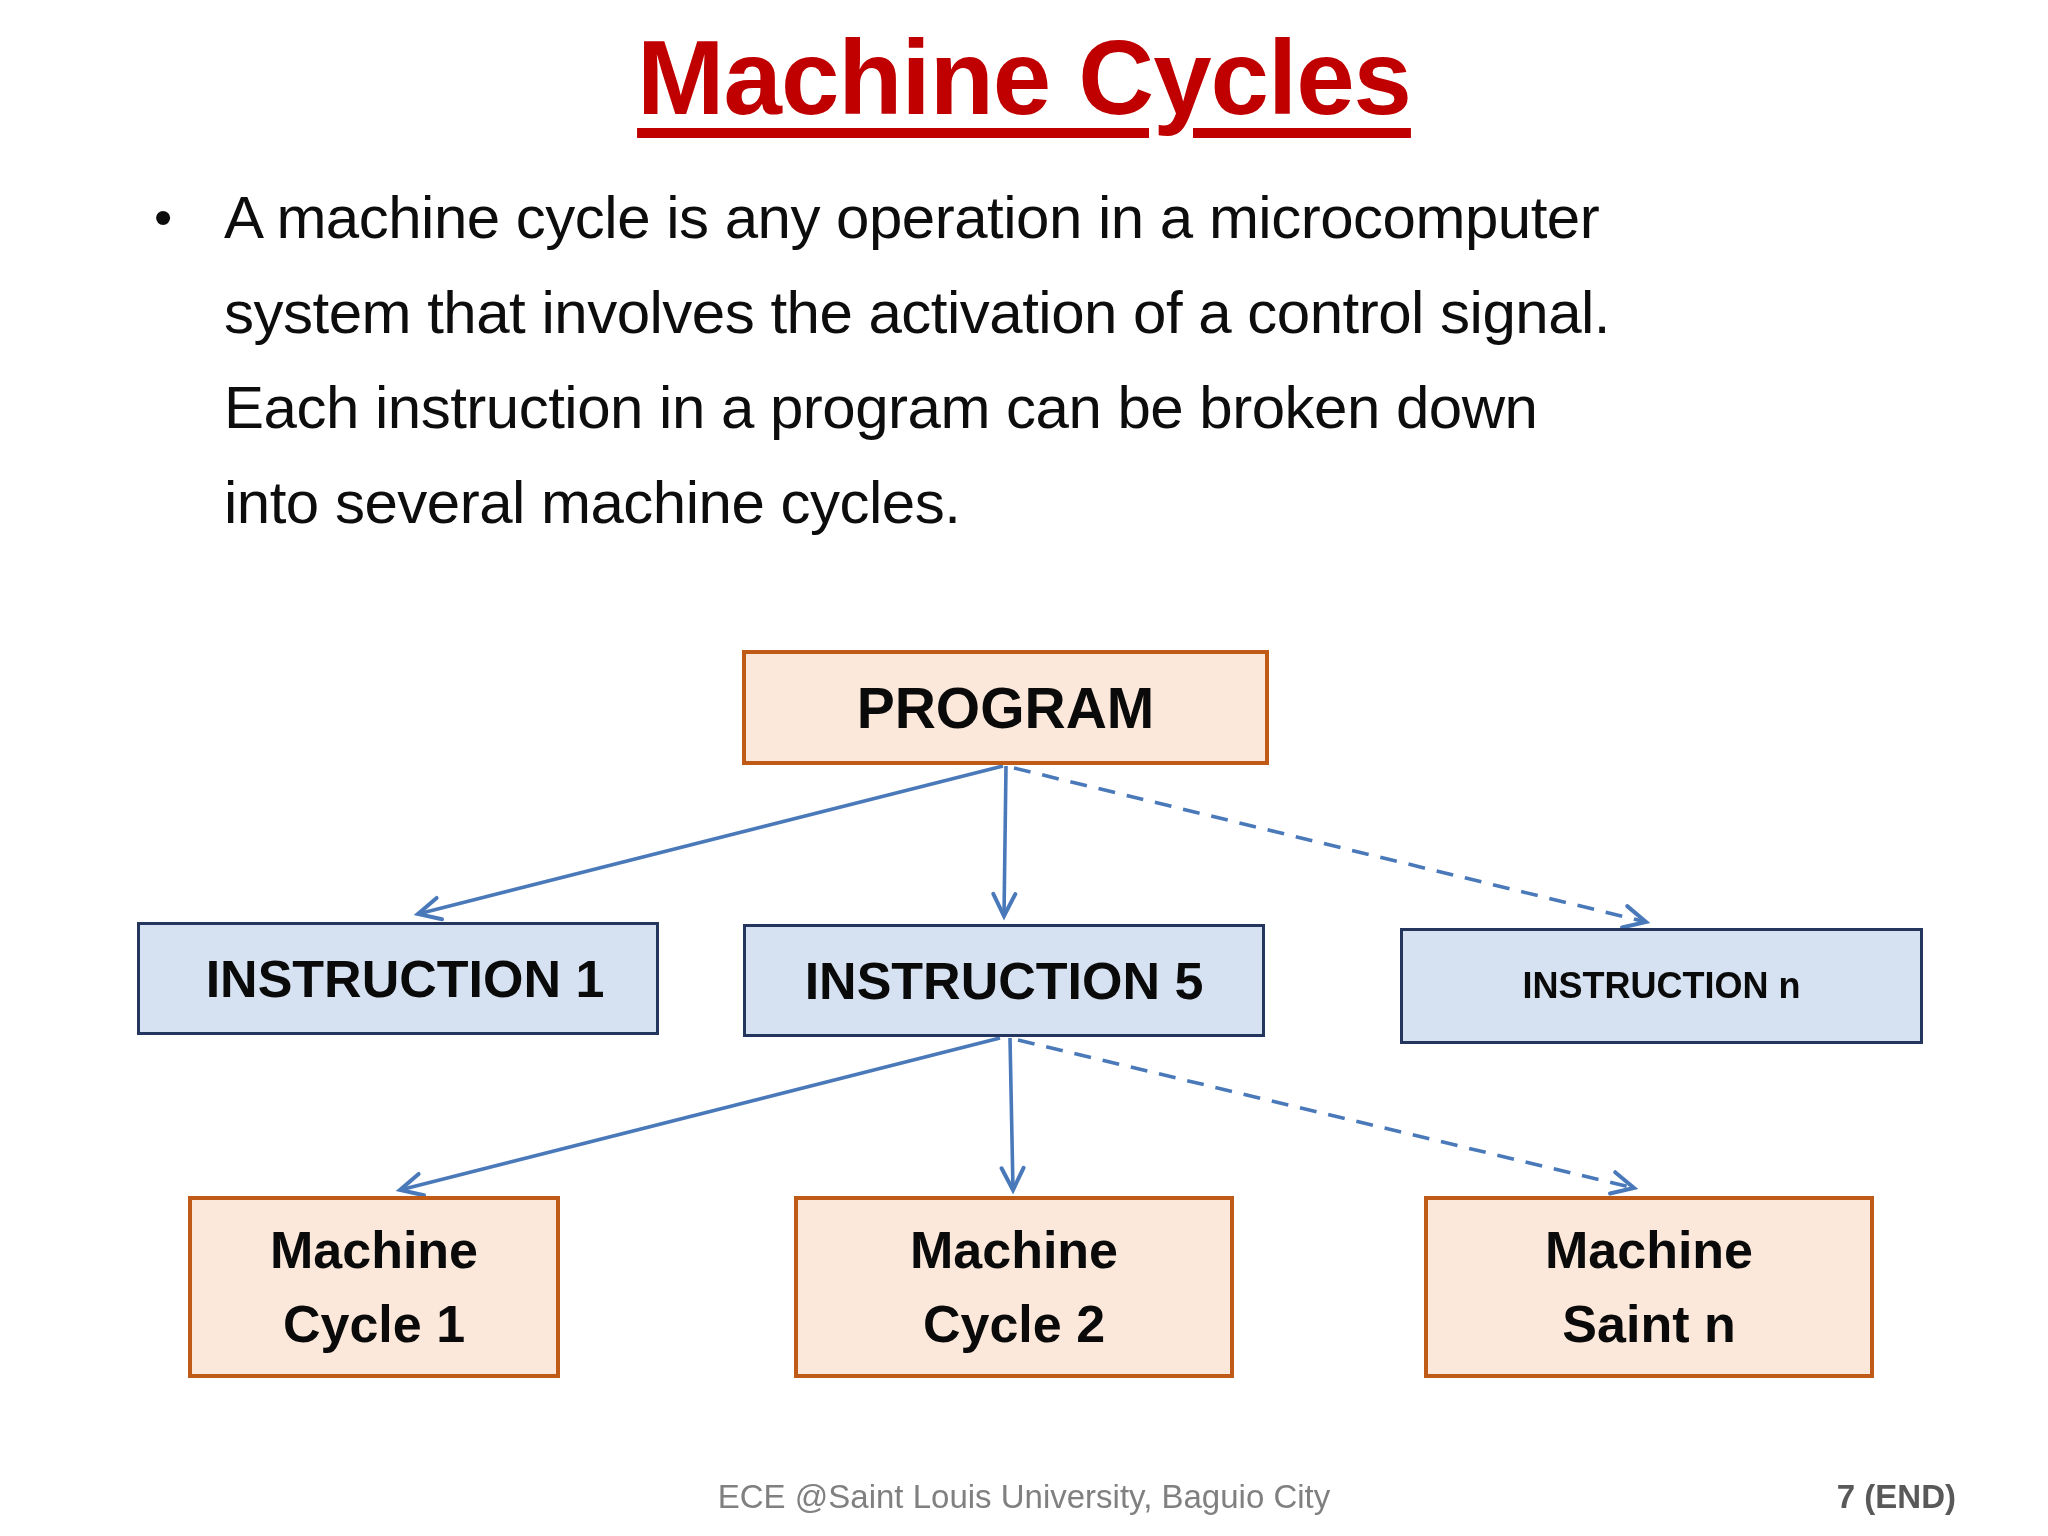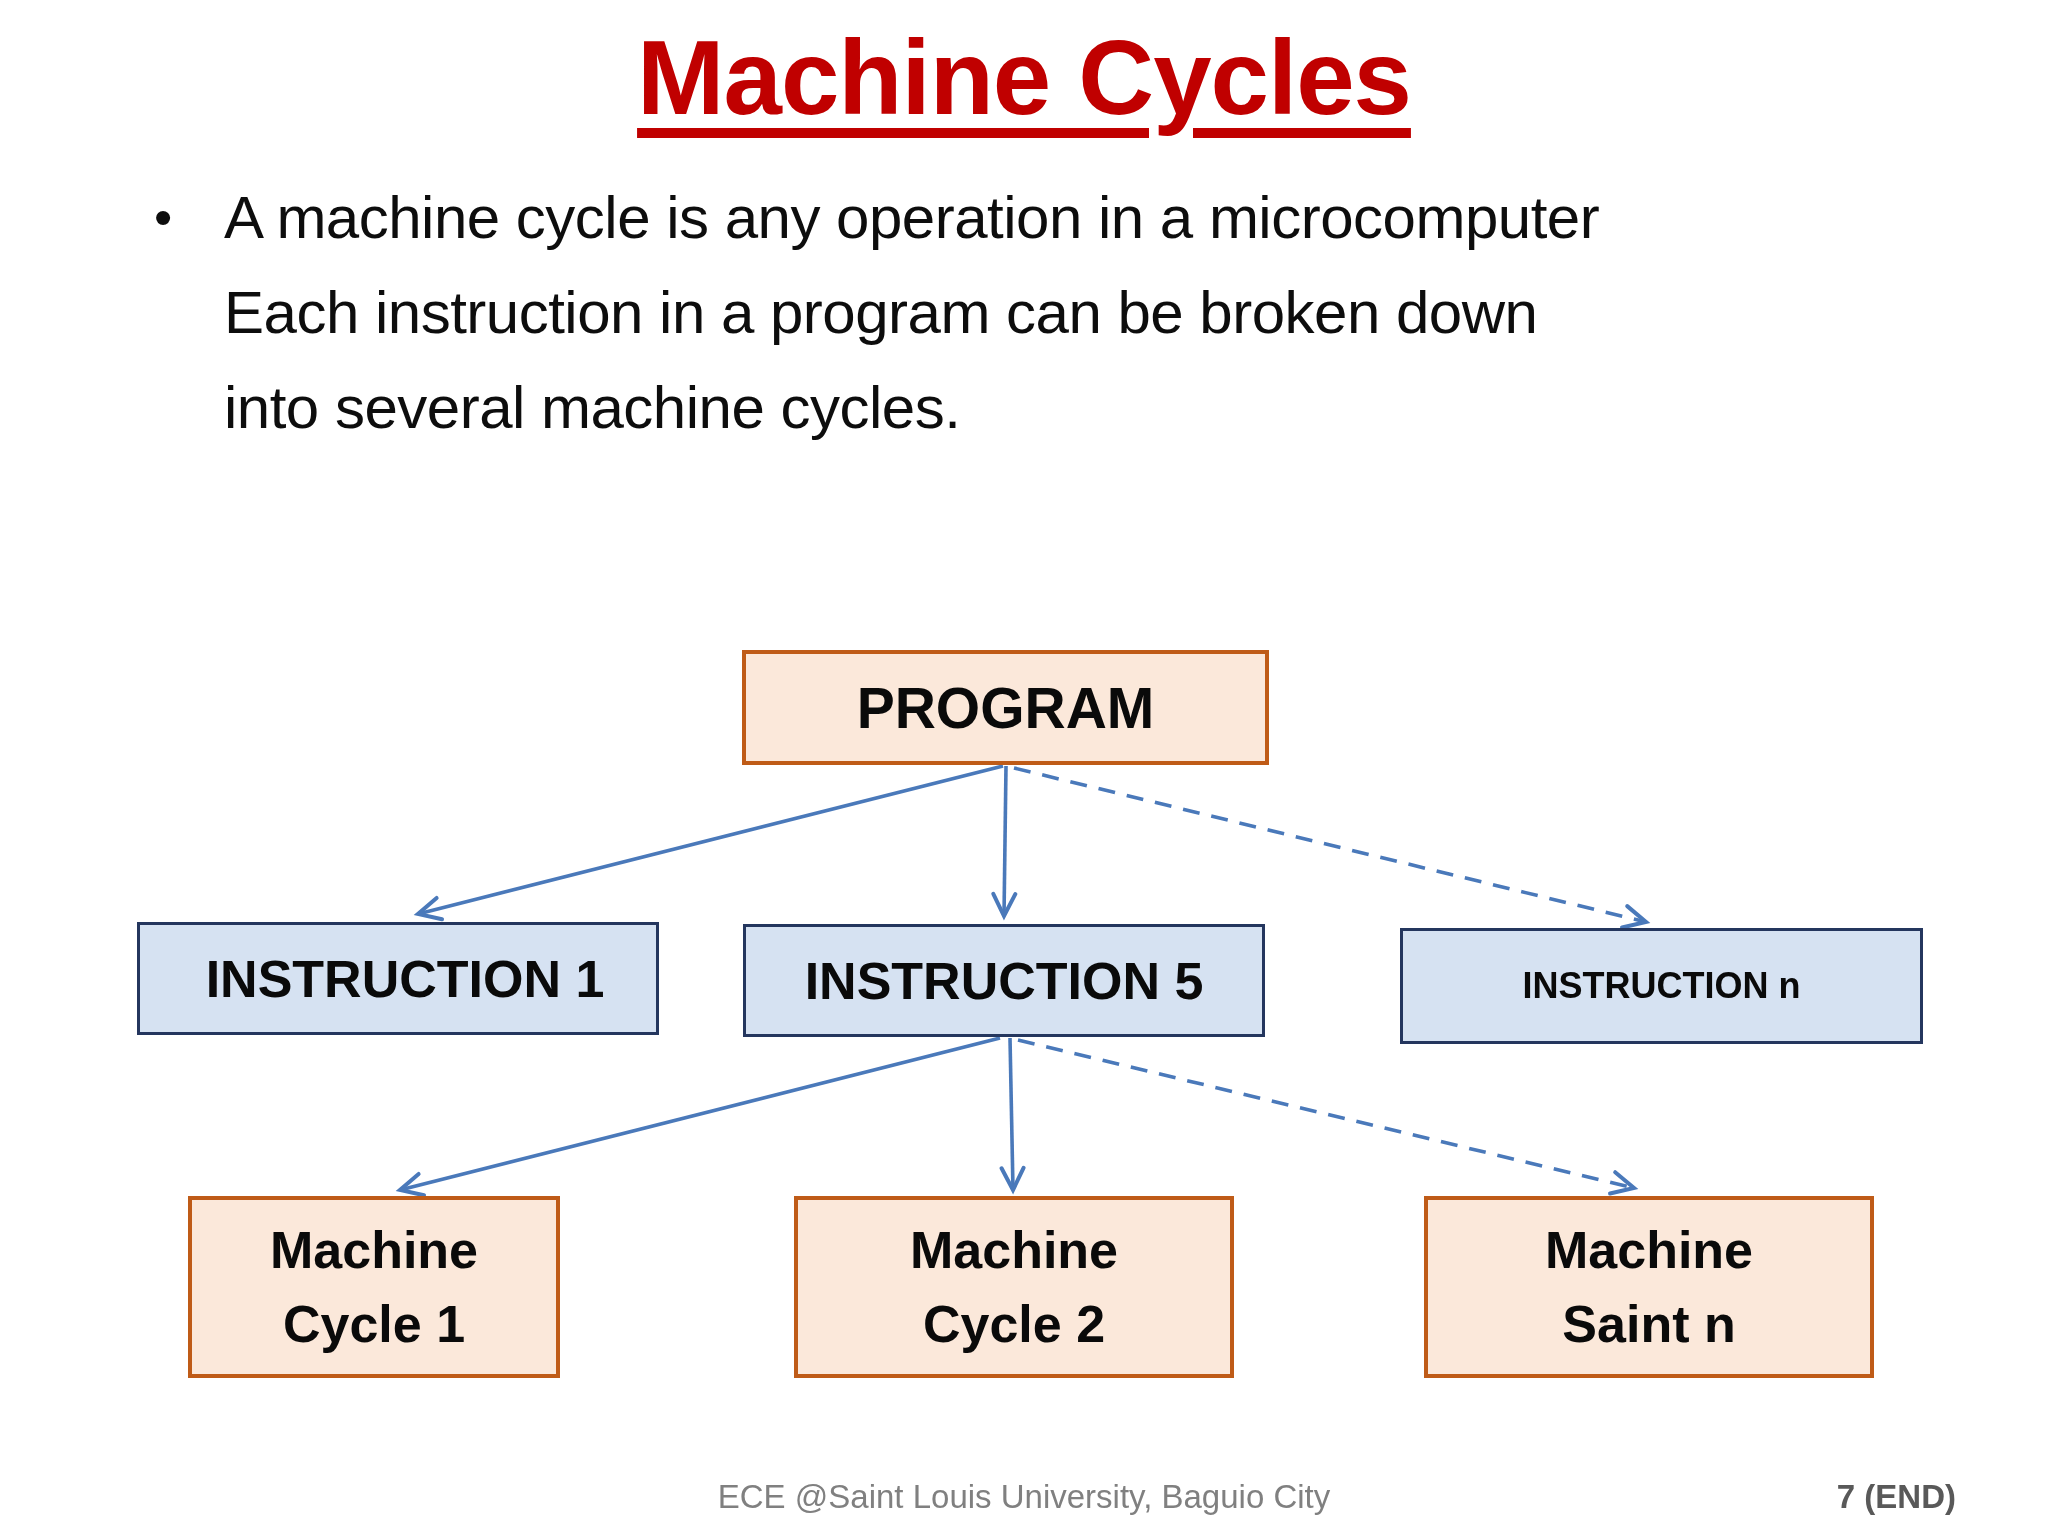--- a/index.html
+++ b/index.html
@@ -66,20 +66,21 @@
 </head>
 <body>
 
 <div class="slide">
 
   <h1 class="title">Machine Cycles</h1>
 
   <div class="para">
     <span class="bullet">•</span>
     <div class="line">A machine cycle is any operation in a microcomputer</div>
+    <div class="line">system that involves the activation of a control signal.</div>
     <div class="line">Each instruction in a program can be broken down</div>
     <div class="line">into several machine cycles.</div>
   </div>
 
   <svg class="arrows" width="2048" height="1536" viewBox="0 0 2048 1536">
     <defs>
       <marker id="openArrow" markerUnits="userSpaceOnUse" markerWidth="34" markerHeight="34" refX="26" refY="15" orient="auto">
         <path d="M4,4 L26,15 L4,26" fill="none" stroke="#4A79BA" stroke-width="4" stroke-linecap="round"></path>
       </marker>
     </defs>

